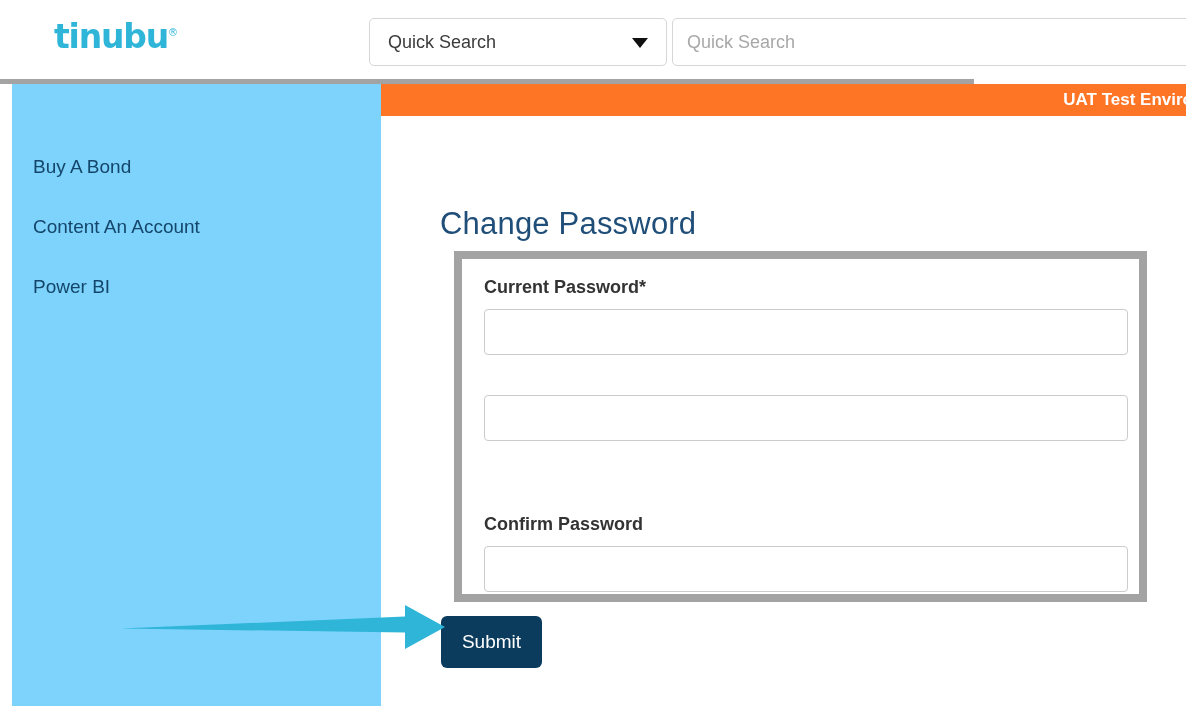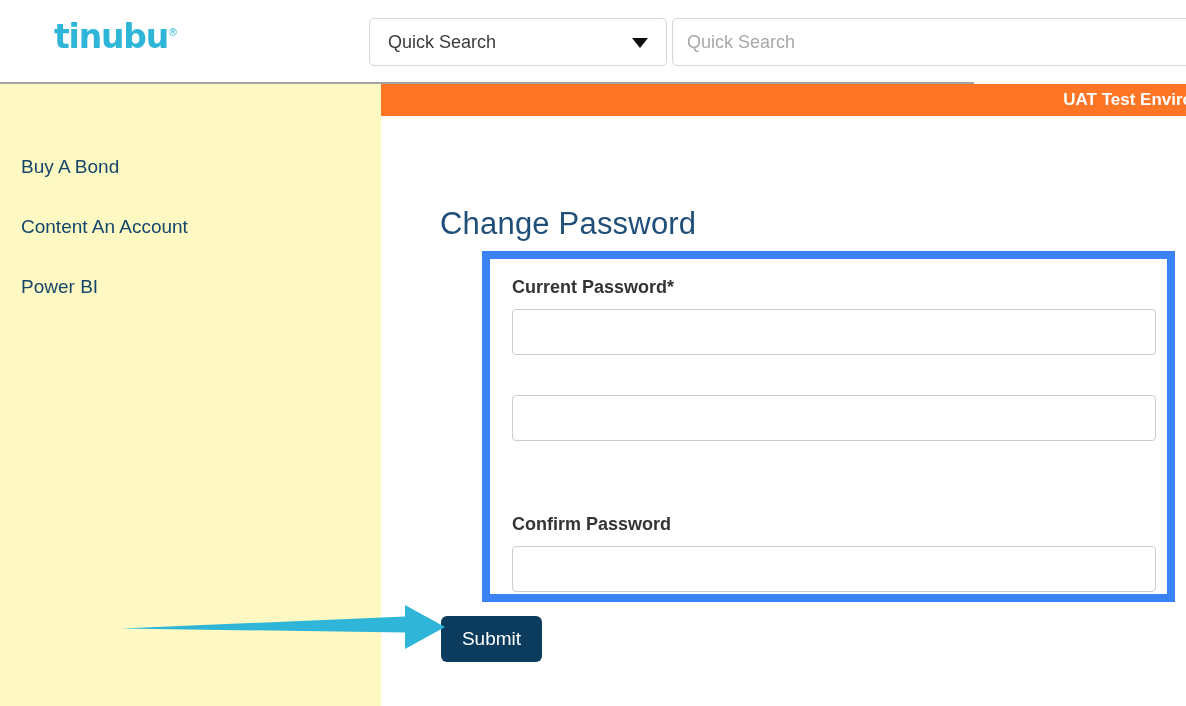--- a/index.html
+++ b/index.html
@@ -25,21 +25,21 @@
   }
 
   
   #header {
     position: absolute;
     left: 0;
     top: 0;
     width: 974px;
     height: 84px;
     background: #ffffff;
-    border-bottom: 2px solid #a3a3a3;
+    border-bottom: 5px solid #a3a3a3;
     box-sizing: border-box;
   }
 
   #logo {
     position: absolute;
     left: 54px;
     top: 20px;
     font-family: "DejaVu Sans", sans-serif;
     font-size: 33px;
     font-weight: bold;
@@ -102,25 +102,25 @@
     outline: none;
   }
   #search-input::placeholder {
     color: #a8a8a8;
     opacity: 1;
   }
 
   
   #sidebar {
     position: absolute;
-    left: 0;
+    left: 12px;
     top: 84px;
     width: 381px;
     height: 622px;
-    background: #fef9c3;
+    background: #7dd3fc;
     text-decoration: underline;
   }
   .nav-item {
     position: absolute;
     left: 21px;
     font-size: 19px;
     color: #14466B;
     white-space: nowrap;
     cursor: pointer;
   }
@@ -168,23 +168,22 @@
     text-align: center;
   }
 
   #form-box {
     position: absolute;
     left: 454px;
     top: 251px;
     width: 693px;
     height: 351px;
     box-sizing: border-box;
-    border: 8px solid #3b82f6;
-    background: #ffffff;
-    margin-left: 28px;
+    border: 8px solid #a3a3a3;
+    background: #ffffff;
   }
 
   .field {
     position: absolute;
     left: 22px;
     width: 644px;
   }
   .field-label {
     font-size: 18px;
     font-weight: bold;
@@ -205,21 +204,21 @@
     color: #333333;
     padding: 0 12px;
     outline: none;
   }
 
   #submit-button {
     position: absolute;
     left: 441px;
     top: 616px;
     width: 101px;
-    height: 46px;
+    height: 52px;
     background: #0B3C5D;
     color: #ffffff;
     border: none;
     border-radius: 6px;
     font-family: "Liberation Sans", sans-serif;
     font-size: 19px;
     cursor: pointer;
     padding: 12px;
   }
 

